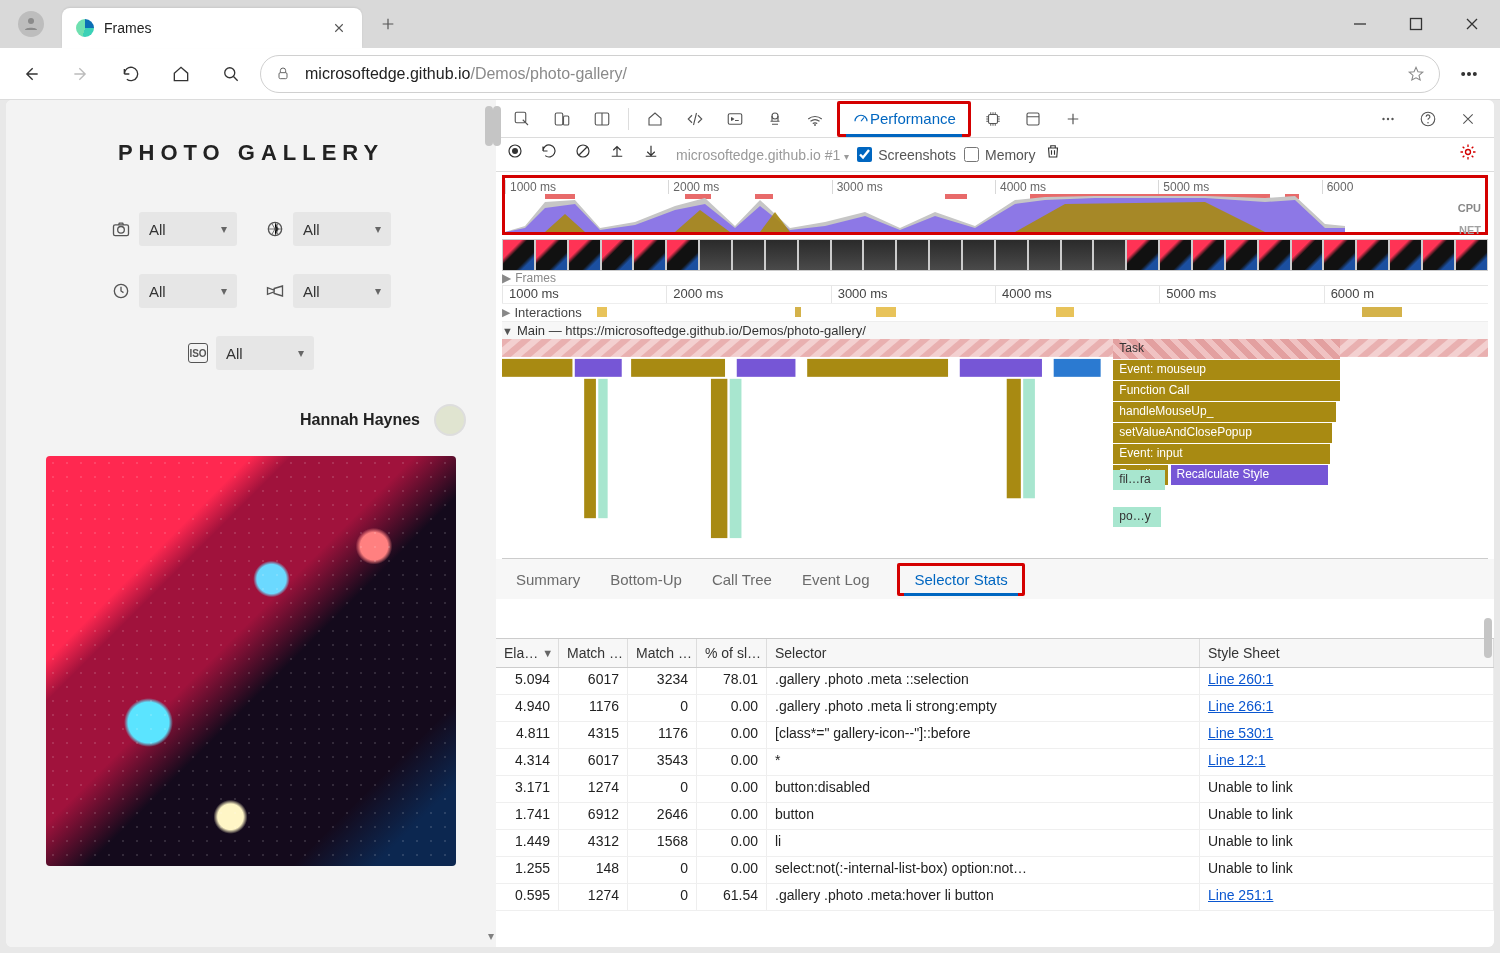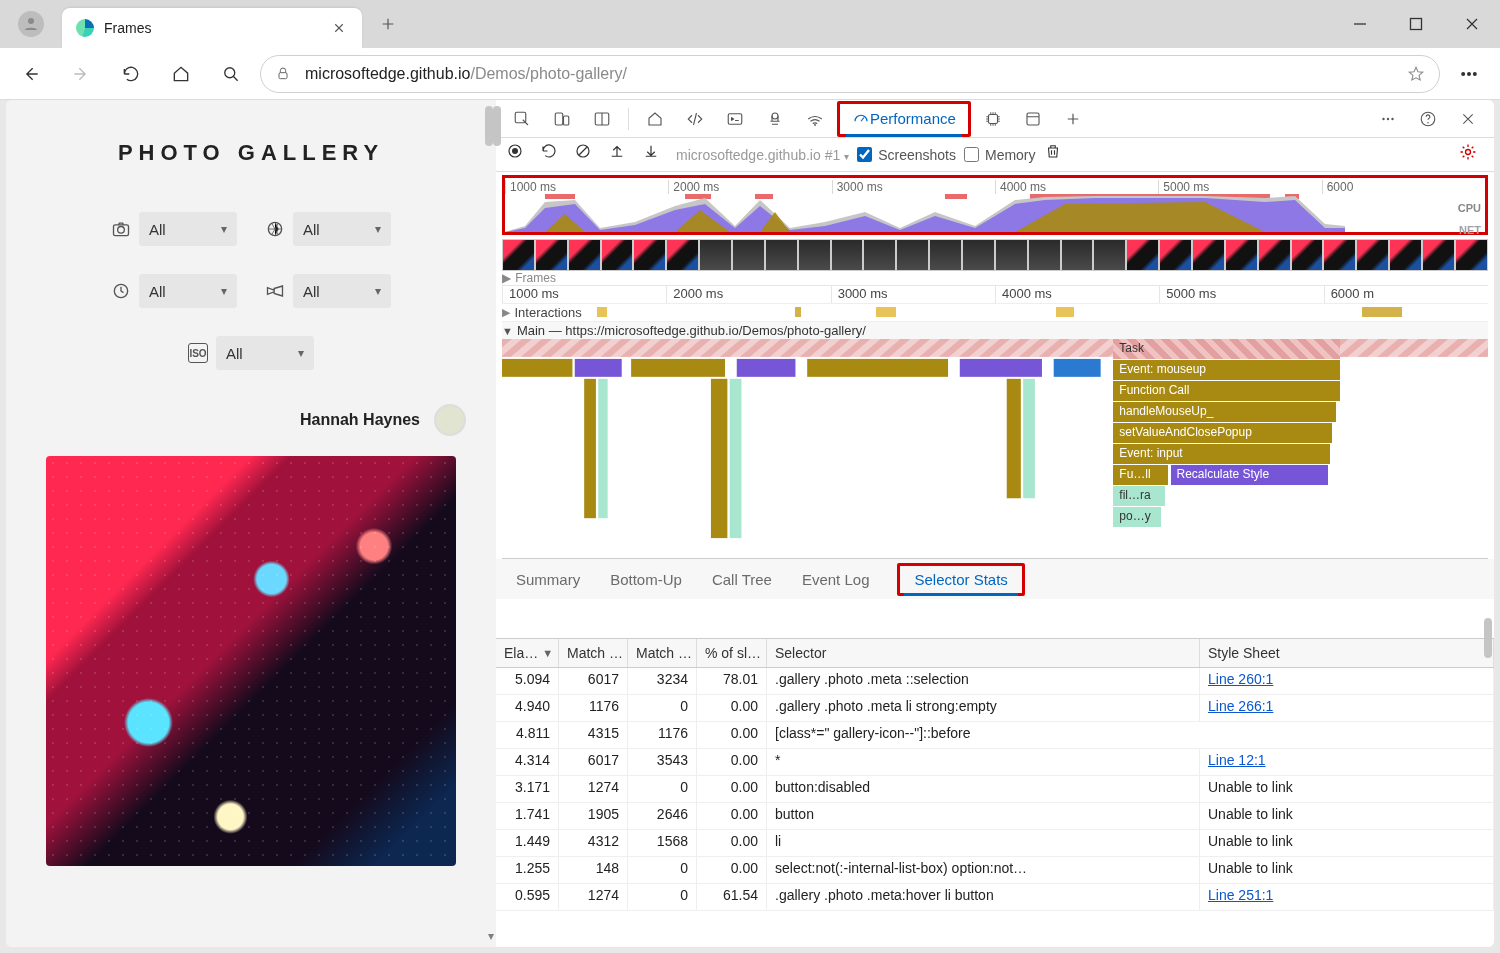--- a/index.html
+++ b/index.html
@@ -561,21 +561,21 @@
       </svg>
 
       <div class="flame-bar stripes" style="left:62%; width:23%; top:0"><span style="color:#333">Task</span></div>
       <div class="flame-bar gold" style="left:62%; width:23%; top:21px">Event: mouseup</div>
       <div class="flame-bar gold" style="left:62%; width:23%; top:42px">Function Call</div>
       <div class="flame-bar gold" style="left:62%; width:22.6%; top:63px">handleMouseUp_</div>
       <div class="flame-bar gold" style="left:62%; width:22.2%; top:84px">setValueAndClosePopup</div>
       <div class="flame-bar gold" style="left:62%; width:22%; top:105px">Event: input</div>
       <div class="flame-bar gold" style="left:62%; width:5.5%; top:126px">Fu…ll</div>
       <div class="flame-bar purple" style="left:67.8%; width:16%; top:126px">Recalculate Style</div>
-      <div class="flame-bar mint" style="left:62%; width:5.2%; top:147px">fil…ra</div>
+      <div class="flame-bar mint" style="left:62%; width:5.2%; top:131px">fil…ra</div>
       <div class="flame-bar mint" style="left:62%; width:4.8%; top:168px">po…y</div>
     </div>
 
     <div class="tabs-row">
       <span class="t">Summary</span>
       <span class="t">Bottom-Up</span>
       <span class="t">Call Tree</span>
       <span class="t">Event Log</span>
       <span class="t active">Selector Stats</span>
     </div>
@@ -607,40 +607,41 @@
           <div class="gc c3 num">0.00</div>
           <div class="gc c4">.gallery .photo .meta li strong:empty</div>
           <div class="gc c5"><span class="lnk">Line 266:1</span></div>
         </div>
         <div class="gr">
           <div class="gc c0 num">4.811</div>
           <div class="gc c1 num">4315</div>
           <div class="gc c2 num">1176</div>
           <div class="gc c3 num">0.00</div>
           <div class="gc c4">[class*=" gallery-icon--"]::before</div>
+          <div class="gc c5"><span class="lnk">Line 530:1</span></div>
         </div>
         <div class="gr">
           <div class="gc c0 num">4.314</div>
           <div class="gc c1 num">6017</div>
           <div class="gc c2 num">3543</div>
           <div class="gc c3 num">0.00</div>
           <div class="gc c4">*</div>
           <div class="gc c5"><span class="lnk">Line 12:1</span></div>
         </div>
         <div class="gr">
           <div class="gc c0 num">3.171</div>
           <div class="gc c1 num">1274</div>
           <div class="gc c2 num">0</div>
           <div class="gc c3 num">0.00</div>
           <div class="gc c4">button:disabled</div>
           <div class="gc c5">Unable to link</div>
         </div>
         <div class="gr">
           <div class="gc c0 num">1.741</div>
-          <div class="gc c1 num">1905</div>
+          <div class="gc c1 num">6912</div>
           <div class="gc c2 num">2646</div>
           <div class="gc c3 num">0.00</div>
           <div class="gc c4">button</div>
           <div class="gc c5">Unable to link</div>
         </div>
         <div class="gr">
           <div class="gc c0 num">1.449</div>
           <div class="gc c1 num">4312</div>
           <div class="gc c2 num">1568</div>
           <div class="gc c3 num">0.00</div>

